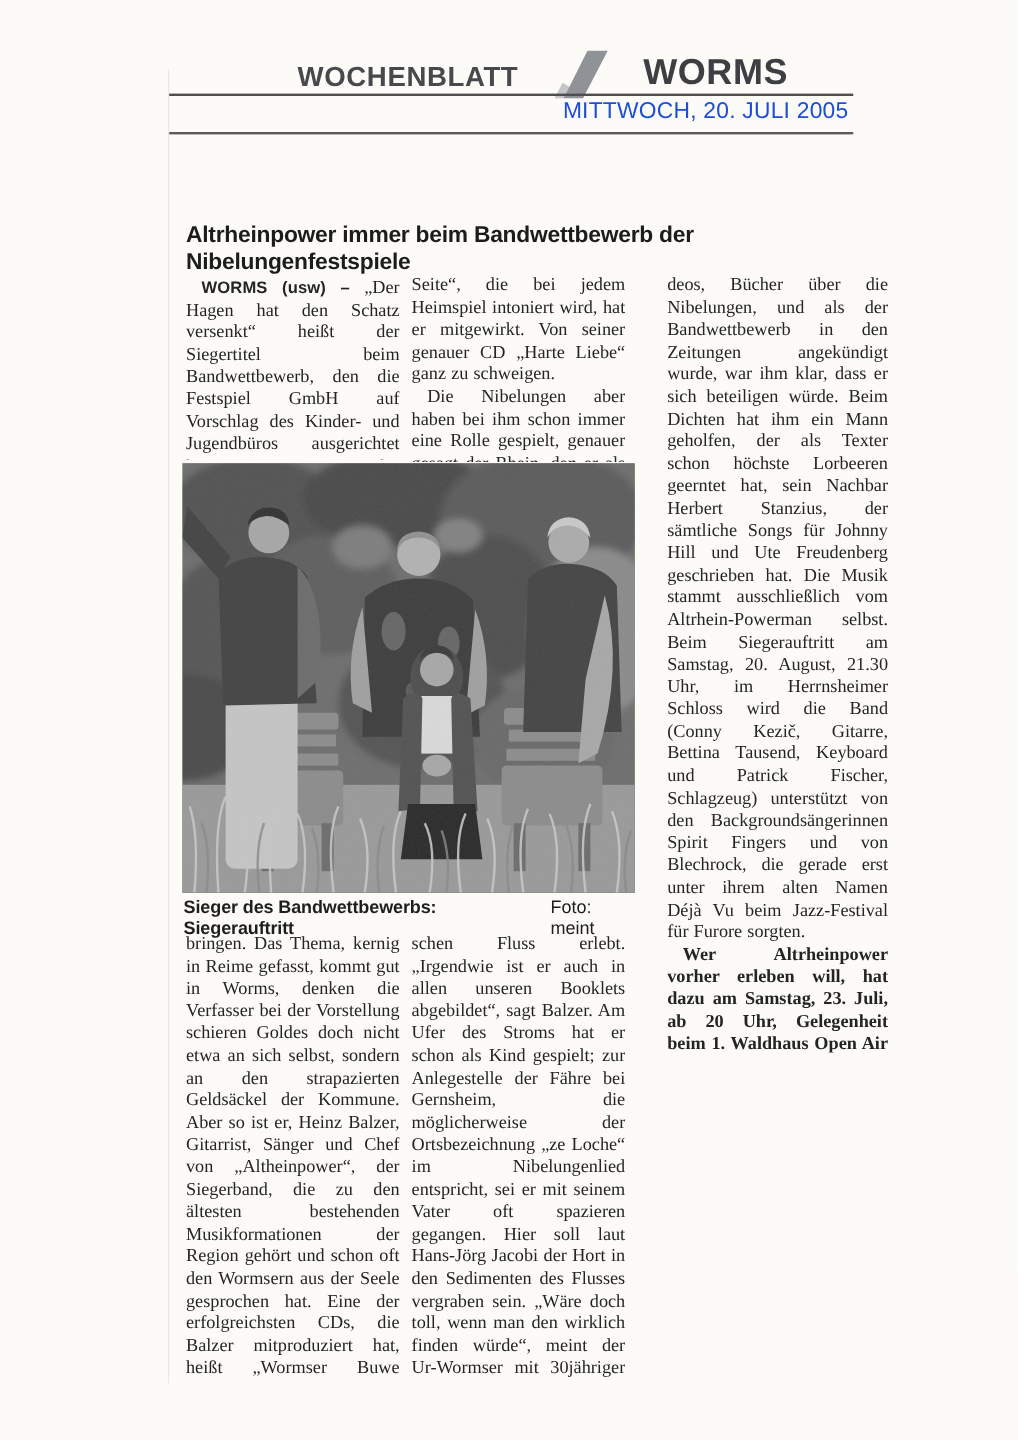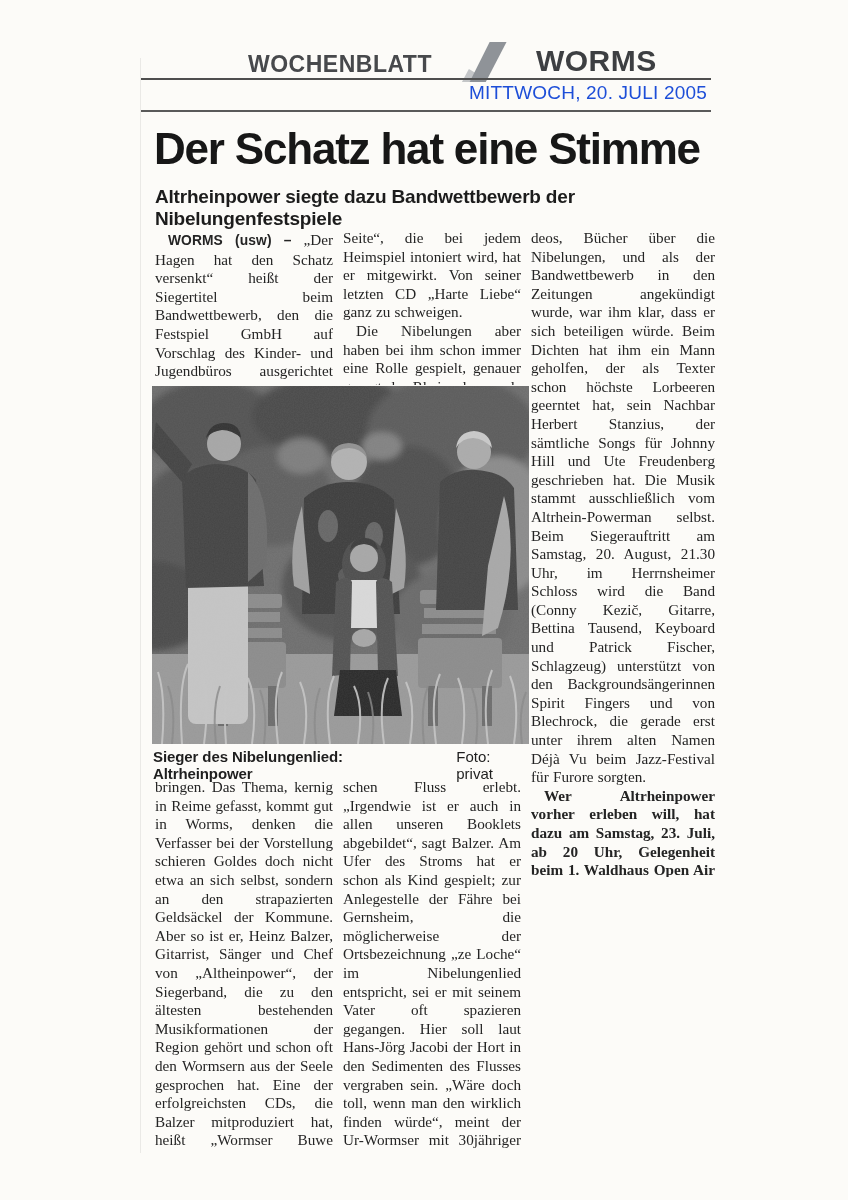--- a/index.html
+++ b/index.html
@@ -37,21 +37,21 @@
   
   .bodycol{width:178px;font-size:15.2px;line-height:18.6px;
     text-align:justify;hyphens:auto;-webkit-hyphens:auto;word-spacing:0.5px;}
   .bodycol p{margin:0;}
   .bodycol p + p{text-indent:13px;}
   .indent{text-indent:13px;}
   .lead-in{font-family:"Liberation Sans", sans-serif;font-weight:bold;
     font-size:13.8px;letter-spacing:0.1px;margin-top:29px;}
   .col1-top{left:155px;top:231px;height:152px;overflow:hidden;}
   .col2-top{left:343px;top:229px;height:156px;overflow:hidden;}
-  .col3{left:531px;top:229px;width:184px;height:648px;overflow:hidden;}
+  .col3{left:556px;top:229px;width:184px;height:648px;overflow:hidden;}
   .bold-par{font-weight:bold;}
   .col1-bottom{left:155px;top:778px;height:370px;overflow:hidden;}
   .col2-bottom{left:343px;top:778px;height:370px;overflow:hidden;}
 
   
   .photo-frame{left:152px;top:386px;width:377px;height:358px;overflow:hidden;
     background:#7c7b73;}
   .photo-frame svg{display:block;filter:grayscale(100%) contrast(103%) brightness(102%);}
   .caption-row{left:153px;top:748px;width:376px;display:flex;
     justify-content:space-between;align-items:baseline;
@@ -72,29 +72,28 @@
       <polygon points="0,52 9,35 19,41 12,52" fill="#c4c6c8"></polygon>
       <polygon points="10,52 36,0 58,0 31,52" fill="#8f9398"></polygon>
     </svg>
     <span class="city-name">WORMS</span>
   </div>
 
   <div class="abs rule rule-1"></div>
   <div class="abs date-line">MITTWOCH, 20. JULI 2005</div>
   <div class="abs rule rule-2"></div>
 
-  <h1 class="abs headline" style="margin:0">Der Schatz hat eine Stimme</h1>
-  <h2 class="abs subheadline" style="margin:0">Altrheinpower siegte dazu Bandwettbewerb der Nibelungenfestspiele</h2>
+  <h2 class="abs subheadline" style="margin:0">Altrheinpower immer beim Bandwettbewerb der Nibelungenfestspiele</h2>
 
   <div class="abs bodycol col1-top">
     <p class="indent"><span class="lead-in">WORMS (usw) –</span><span> „Der Hagen hat den Schatz versenkt“ heißt der Siegertitel beim Bandwettbewerb, den die Festspiel GmbH auf Vorschlag des Kinder- und Jugendbüros ausgerichtet hat, um das Festspielgeschehen auch jungen Leuten näher zu</span></p>
   </div>
 
   <div class="abs bodycol col2-top">
-    <p>Seite“, die bei jedem Heimspiel intoniert wird, hat er mitgewirkt. Von seiner letzten CD „Harte Liebe“ ganz zu schweigen.</p>
+    <p>Seite“, die bei jedem Heimspiel intoniert wird, hat er mitgewirkt. Von seiner genauer CD „Harte Liebe“ ganz zu schweigen.</p>
     <p>Die Nibelungen aber haben bei ihm schon immer eine Rolle gespielt, genauer gesagt der Rhein, den er als mysti-</p>
   </div>
 
   <div class="abs bodycol col3">
     <p>deos, Bücher über die Nibelungen, und als der Bandwettbewerb in den Zeitungen angekündigt wurde, war ihm klar, dass er sich beteiligen würde. Beim Dichten hat ihm ein Mann geholfen, der als Texter schon höchste Lorbeeren geerntet hat, sein Nachbar Herbert Stanzius, der sämtliche Songs für Johnny Hill und Ute Freudenberg geschrieben hat. Die Musik stammt ausschließlich vom Altrhein-Powerman selbst. Beim Siegerauftritt am Samstag, 20. August, 21.30 Uhr, im Herrnsheimer Schloss wird die Band (Conny Kezič, Gitarre, Bettina Tausend, Keyboard und Patrick Fischer, Schlagzeug) unterstützt von den Backgroundsängerinnen Spirit Fingers und von Blechrock, die gerade erst unter ihrem alten Namen Déjà Vu beim Jazz-Festival für Furore sorgten.</p>
     <p class="bold-par">Wer Altrheinpower vorher erleben will, hat dazu am Samstag, 23. Juli, ab 20 Uhr, Gelegenheit beim 1. Waldhaus Open Air auf dem Donnersberg. Im Vorprogramm spielt die Studio 10 Bluesband aus Mannheim. Mehr Infos unter www.waldhausdonnersberg.de</p>
   </div>
 
   <figure class="abs photo-frame" style="margin:0">
     <svg width="377" height="358" viewBox="0 0 377 358" aria-hidden="true">
@@ -206,22 +205,22 @@
         <path d="M220,358 Q224,328 216,306"></path>
           <path d="M272,358 Q268,322 276,300"></path>
         <path d="M324,358 Q328,324 320,302"></path>
           <path d="M370,358 Q366,326 374,306"></path>
       </g>
       <rect x="0" y="0" width="377" height="358" filter="url(#grain)" opacity="0.28"></rect>
     </svg>
   </figure>
 
   <div class="abs caption-row">
-    <span class="caption-text">Sieger des Nibelungenlied: Altrheinpower</span>
-    <span class="photo-credit">Foto: privat</span>
+    <span class="caption-text">Sieger des Bandwettbewerbs: Siegerauftritt</span>
+    <span class="photo-credit">Foto: meint</span>
   </div>
 
   <div class="abs bodycol col1-bottom">
     <p>bringen. Das Thema, kernig in Reime gefasst, kommt gut in Worms, denken die Verfasser bei der Vorstellung schieren Goldes doch nicht etwa an sich selbst, sondern an den strapazierten Geldsäckel der Kommune. Aber so ist er, Heinz Balzer, Gitarrist, Sänger und Chef von „Altheinpower“, der Siegerband, die zu den ältesten bestehenden Musikformationen der Region gehört und schon oft den Wormsern aus der Seele gesprochen hat. Eine der erfolgreichsten CDs, die Balzer mitproduziert hat, heißt „Wormser Buwe Wormser Mädcher“ – es gibt sie in der Tourist-Info – und auch an der Wormatia-Lokalhymne „Ewig an deiner</p>
   </div>
 
   <div class="abs bodycol col2-bottom">
     <p>schen Fluss erlebt. „Irgendwie ist er auch in allen unseren Booklets abgebildet“, sagt Balzer. Am Ufer des Stroms hat er schon als Kind gespielt; zur Anlegestelle der Fähre bei Gernsheim, die möglicherweise der Ortsbezeichnung „ze Loche“ im Nibelungenlied entspricht, sei er mit seinem Vater oft spazieren gegangen. Hier soll laut Hans-Jörg Jacobi der Hort in den Sedimenten des Flusses vergraben sein. „Wäre doch toll, wenn man den wirklich finden würde“, meint der Ur-Wormser mit 30jähriger Bühnenerfahrung. „Wir wären die reichste Stadt der Welt“.</p>
 
   </div>

